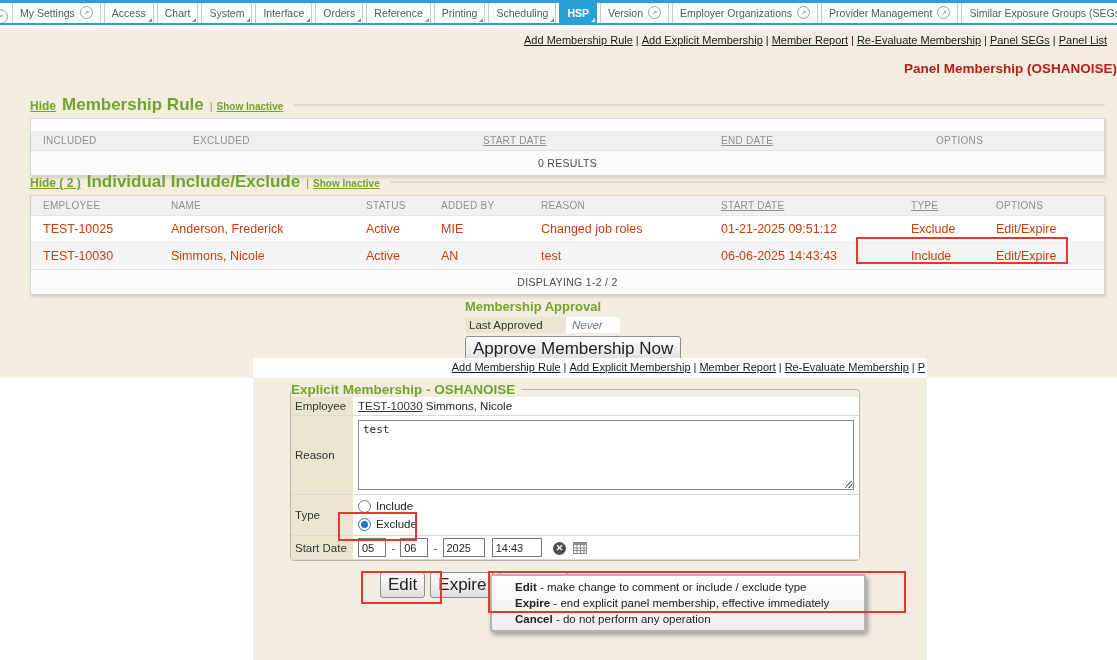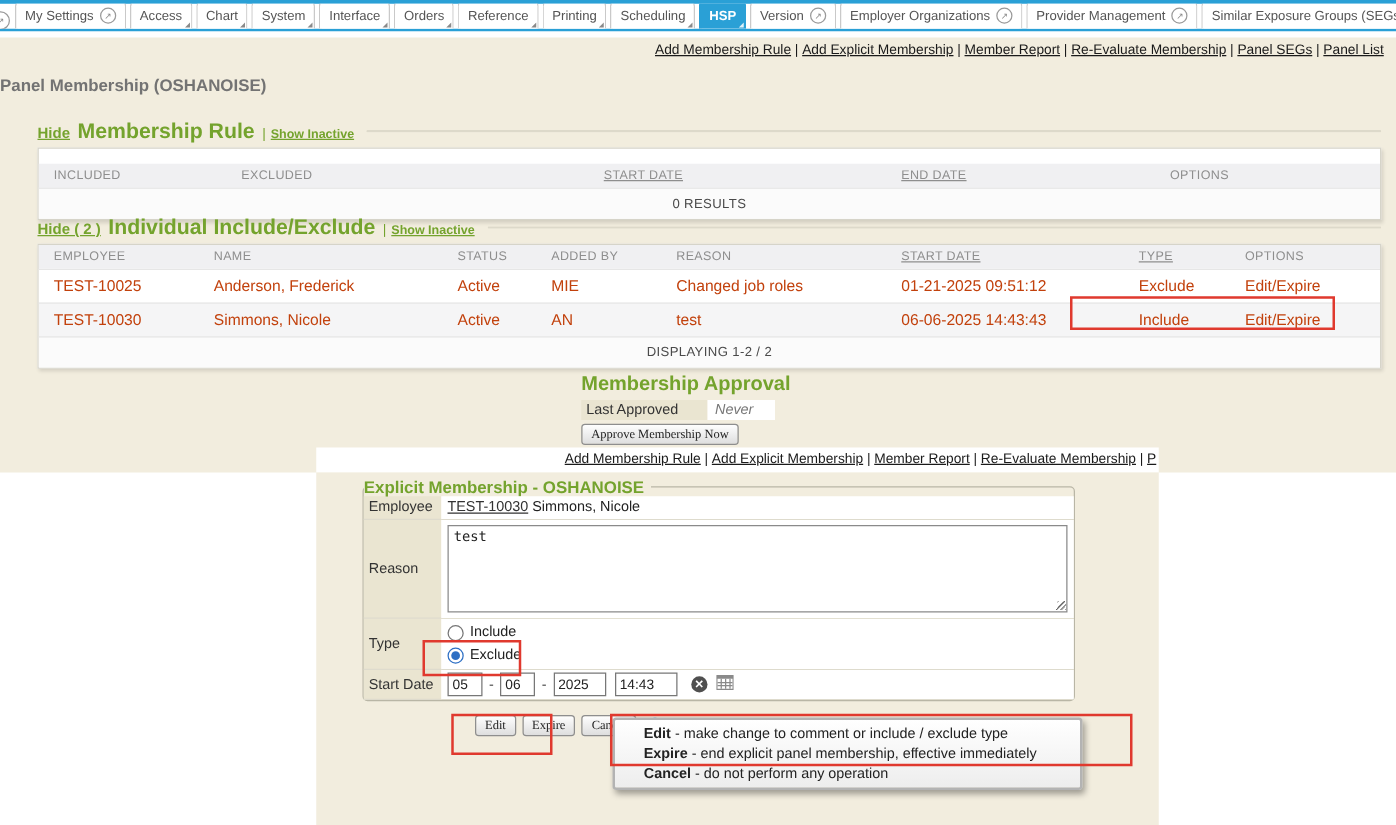--- a/index.html
+++ b/index.html
@@ -20,22 +20,22 @@
   .ext{display:inline-flex;align-items:center;justify-content:center;width:11px;height:11px;margin-left:5px;
        border:1px solid #9a9a9a;border-radius:50%;font-size:7px;color:#8a8a8a;background:#fff;flex:0 0 auto;}
   .tabstub{position:absolute;left:-7px;top:6px;width:13px;height:13px;border:1px solid #9a9a9a;border-radius:50%;
        background:#fff;color:#8a8a8a;font-size:7px;display:flex;align-items:center;justify-content:center;}
 
   
   .page-upper{position:absolute;left:0;top:30px;width:100%;height:348px;background:var(--beige,#f2edde);}
   .links-main{position:absolute;top:34px;right:10px;font-size:11px;color:#1a1a1a;}
   a.plink{color:#1a1a1a;text-decoration:underline;cursor:pointer;}
   .lsep{color:#1a1a1a;padding:0 3px;}
-  .page-title{position:absolute;top:61px;left:0;width:100%;text-align:left;
-       font-size:13.5px;font-weight:bold;color:#737373;}
+  .page-title{position:absolute;top:61px;left:0;width:100%;text-align:right;
+       font-size:13.5px;font-weight:bold;color:#b91c1c;}
 
   .section{position:absolute;left:30px;width:1075px;}
   .sec-head{display:flex;align-items:baseline;}
   .hide-link{color:var(--green,#74a32d);font-weight:bold;font-size:12px;text-decoration:underline;cursor:pointer;}
   .sec-title{color:var(--green,#74a32d);font-weight:bold;font-size:17px;margin:0 6px;}
   .show-inactive{color:var(--green,#74a32d);font-weight:bold;font-size:10px;text-decoration:underline;cursor:pointer;}
   .sep-pipe{color:var(--green,#74a32d);font-size:11px;margin-right:4px;}
   .head-rule{flex:1;border-top:2px solid #ddd9ca;border-radius:2px;margin-left:10px;align-self:center;height:0;}
 
   .tbox{margin-top:3px;background:#fff;border:1px solid #d6d4c9;box-shadow:1px 2px 3px rgba(0,0,0,.13);}
@@ -45,26 +45,26 @@
   .thead>div{padding:4px 0 4px 12px;}
   .thead .sortable{text-decoration:underline;cursor:pointer;}
   .trow>div{padding:6px 0 6px 12px;font-size:12.5px;color:#c2410c;}
   .trow{border-top:1px solid #e6e6e6;background:#fff;}
   .trow.alt{background:#f5f5f6;}
   .tcenter{border-top:1px solid #e3e3e3;background:#fbfbfb;text-align:center;
        font-size:10.5px;color:#4a4a4a;padding:6px 0;letter-spacing:.3px;}
 
   
   .approval{position:absolute;left:465px;top:299px;}
-  .appr-title{color:var(--green,#74a32d);font-weight:bold;font-size:16px;margin-bottom:3px;}
+  .appr-title{color:var(--green,#74a32d);font-weight:bold;font-size:13px;margin-bottom:3px;}
   .appr-row{display:flex;width:155px;font-size:11.5px;}
   .appr-label{background:var(--tan,#eae5d1);padding:2px 4px;width:101px;color:#333;box-sizing:border-box;}
   .appr-value{background:#fff;padding:2px 6px;flex:1;font-style:italic;color:#777;}
   .btn{border:1px solid #8e8e8e;background:linear-gradient(#fefefe,#dedede);border-radius:3px;
-       font-family:Liberation Serif, serif;font-size:10px;color:#222;padding:2px 7px;cursor:pointer;}
+       font-family:Liberation Sans, sans-serif;font-size:17px;color:#222;padding:2px 7px;cursor:pointer;}
   .appr-btn{margin-top:3px;}
 
   
   .overlay{position:absolute;left:253px;top:358px;width:674px;height:302px;}
   .ov-band{position:absolute;left:0;top:0;width:100%;height:20px;background:#fff;
        font-size:11px;text-align:right;padding:3px 2px 0 0;box-sizing:border-box;
        white-space:nowrap;overflow:hidden;}
   .ov-body{position:absolute;left:0;top:20px;width:100%;height:282px;background:var(--beige,#f2edde);}
   fieldset.form-fs{position:absolute;left:37px;top:24px;width:570px;margin:0;padding:0;
        border:1px solid #b9b6a6;border-radius:4px;box-sizing:border-box;}

